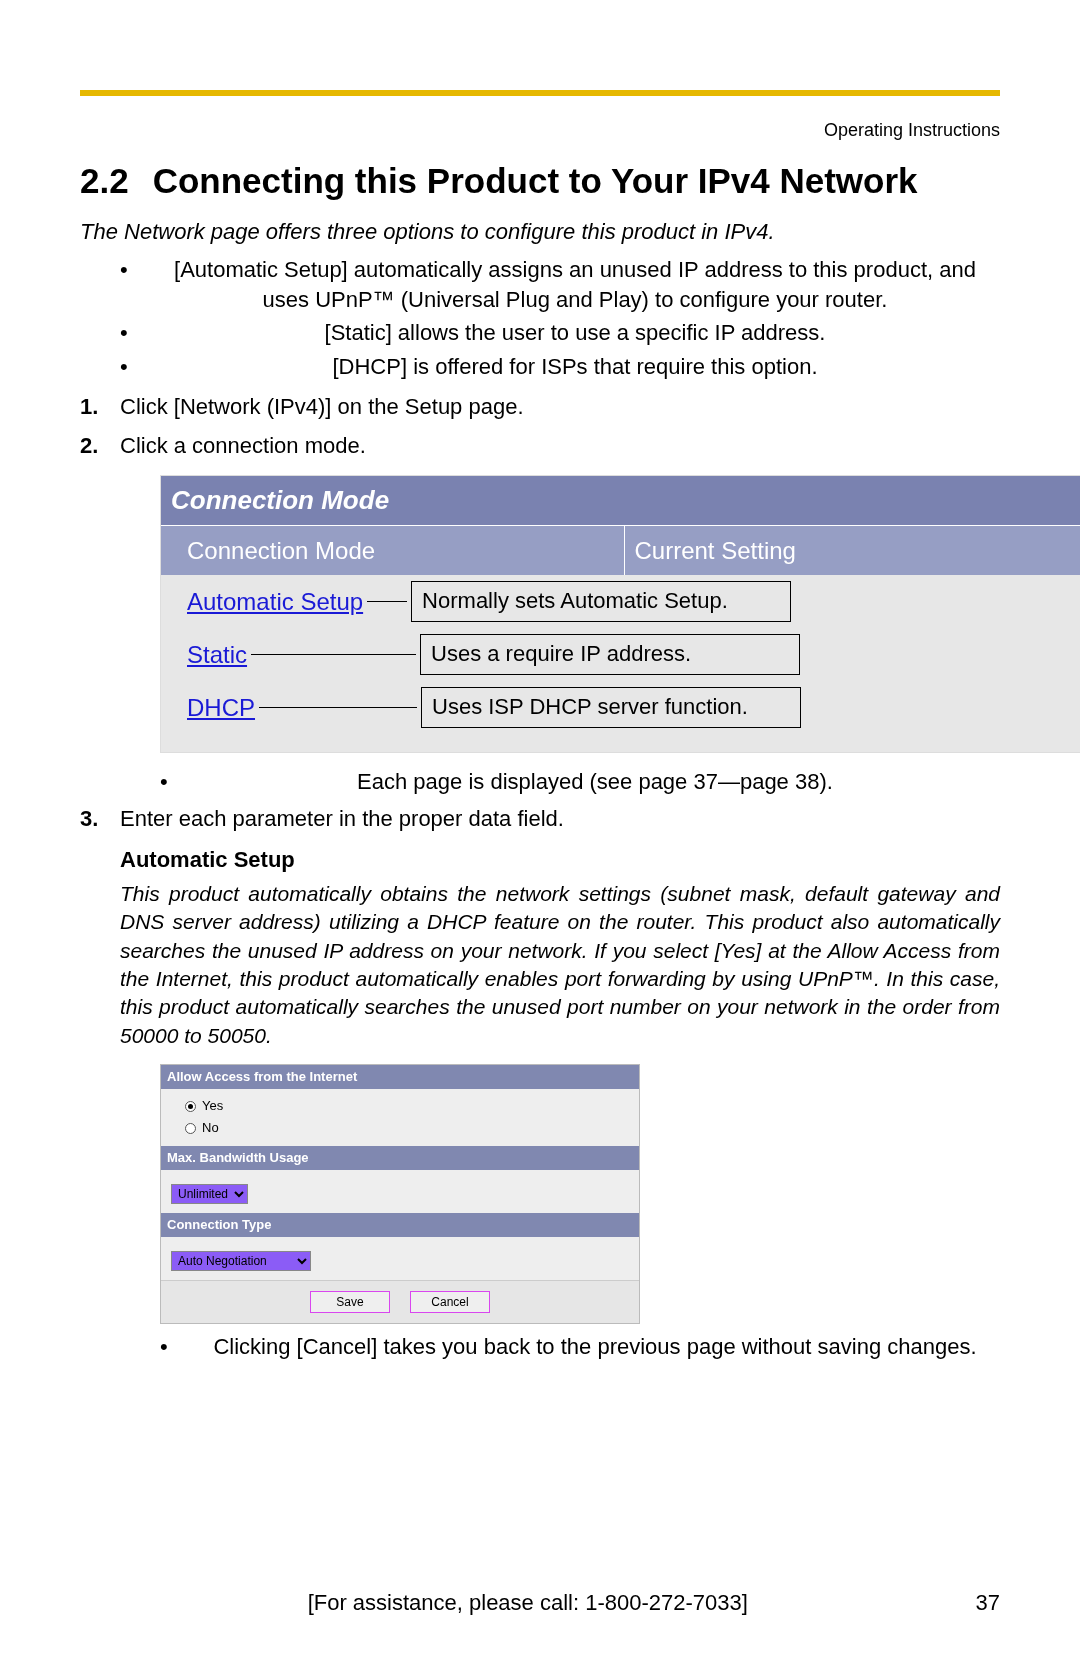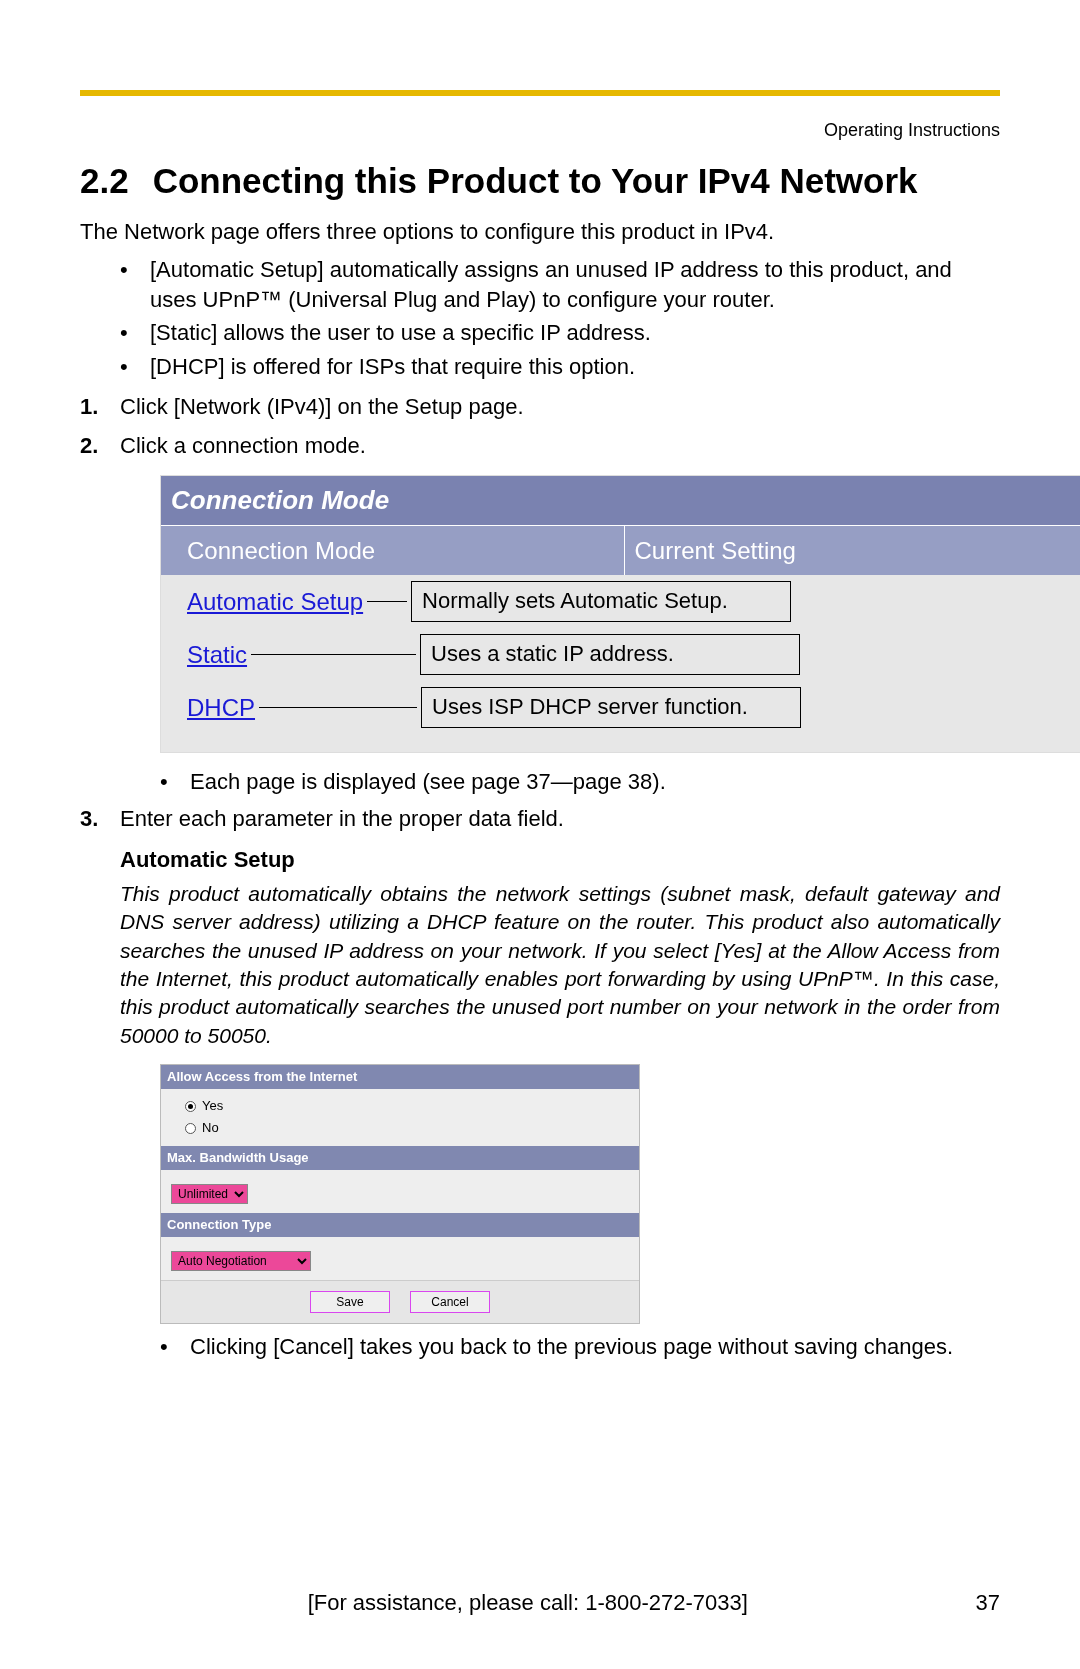--- a/index.html
+++ b/index.html
@@ -27,31 +27,33 @@
   }
   .section-title {
     font-size: 35px;
     font-weight: bold;
     margin-bottom: 18px;
   }
   .section-num { display:inline-block; margin-right: 24px; }
   .intro {
     font-size: 22px;
     margin-bottom: 10px;
+    font-style: italic;
   }
   ul.bullets, .sub-bullets {
     list-style: none;
     margin-left: 40px;
   }
   ul.bullets li, .sub-bullets li {
     font-size: 22px;
     line-height: 1.35;
     position: relative;
     padding-left: 30px;
     margin-bottom: 4px;
+    text-align: center;
   }
   ul.bullets li::before, .sub-bullets li::before {
     content: "•";
     position: absolute;
     left: 0;
     top: 0;
     font-size: 22px;
   }
   ol.steps {
     list-style: none;
@@ -175,21 +177,21 @@
   .fig2 .radio {
     width: 11px; height: 11px; border: 1px solid #555; border-radius: 50%;
     display: inline-flex; align-items: center; justify-content: center;
     background: #fff;
   }
   .fig2 .radio.sel::after {
     content: ""; width: 5px; height: 5px; background: #000; border-radius: 50%;
   }
   .fig2 select {
     font-size: 12px;
-    background: #ec4899;
+    background: #8b5cf6;
     border: 1px solid #888;
     padding: 1px 2px;
   }
   .fig2 .btn-row {
     border-top: 1px solid #ccc;
     background: #e6e6e6;
     padding: 10px;
     display: flex;
     justify-content: center;
     gap: 20px;
@@ -252,21 +254,21 @@
           <div class="col2">Current Setting</div>
         </div>
         <div class="data-row">
           <span class="link">Automatic Setup</span>
           <span class="line" style="width:40px;"></span>
           <div class="callout">Normally sets Automatic Setup.</div>
         </div>
         <div class="data-row">
           <span class="link">Static</span>
           <span class="line" style="width:165px;"></span>
-          <div class="callout">Uses a static IP address.</div>
+          <div class="callout">Uses a require IP address.</div>
         </div>
         <div class="data-row">
           <span class="link">DHCP</span>
           <span class="line" style="width:158px;"></span>
           <div class="callout">Uses ISP DHCP server function.</div>
         </div>
       </div>
 
       <ul class="sub-bullets">
         <li>Each page is displayed (see page 37—page 38).</li>

